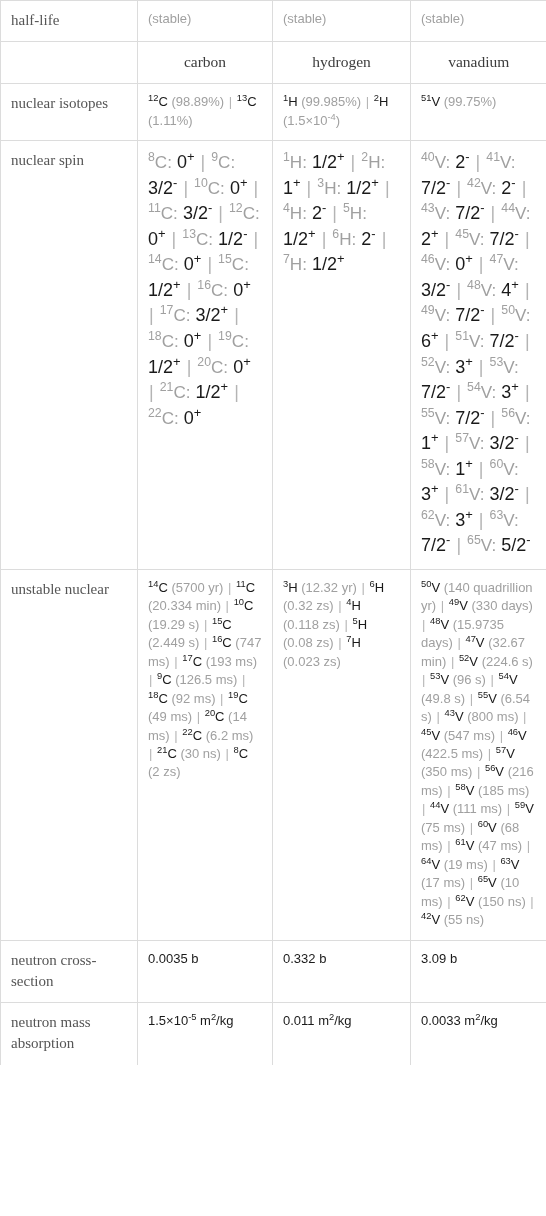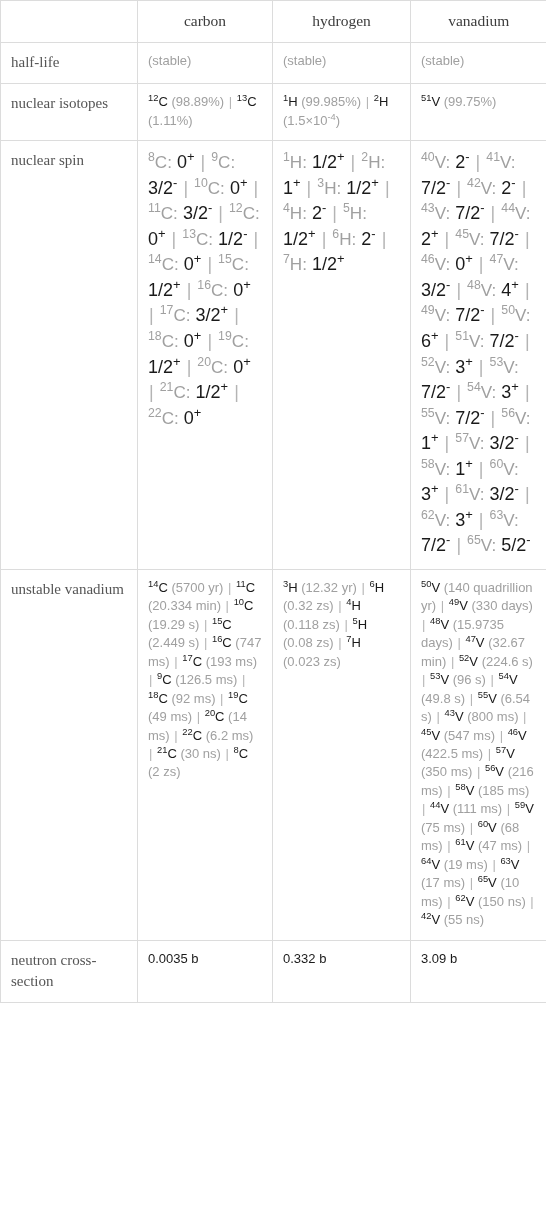--- a/index.html
+++ b/index.html
@@ -67,49 +67,55 @@
 
 <table class="prop-table">
   <colgroup>
     <col class="c-label">
       <col class="c-a">
       <col class="c-b">
       <col class="c-c">
   </colgroup>
   <tbody id="tbody-root">
       <tr>
+        <td class="rowlabel">half-life</td>
+        <td class="val"><span class="muted">(stable)</span></td>
+        <td class="val"><span class="muted">(stable)</span></td>
+        <td class="val last" style="border-right: none;"><span class="muted">(stable)</span></td>
+      </tr>
+      <tr>
         <td class="corner"></td>
         <td class="colhead">carbon</td>
         <td class="colhead">hydrogen</td>
         <td class="colhead last" style="border-right: none;">vanadium</td>
-      </tr>
-      <tr>
-        <td class="rowlabel">half-life</td>
-        <td class="val"><span class="muted">(stable)</span></td>
-        <td class="val"><span class="muted">(stable)</span></td>
-        <td class="val last" style="border-right: none;"><span class="muted">(stable)</span></td>
       </tr>
       <tr>
         <td class="rowlabel">nuclear isotopes</td>
         <td class="val"><sup>12</sup>C <span class="muted">(98.89%)</span> <span class="sep">|</span> <sup>13</sup>C <span class="muted">(1.11%)</span></td>
         <td class="val"><sup>1</sup>H <span class="muted">(99.985%)</span> <span class="sep">|</span> <sup>2</sup>H <span class="muted">(1.5×10<sup>-4</sup>)</span></td>
         <td class="val last" style="border-right: none;"><sup>51</sup>V <span class="muted">(99.75%)</span></td>
       </tr>
       <tr>
         <td class="rowlabel">nuclear spin</td>
         <td class="val spin"><span class="muted"><sup>8</sup>C:</span> <span class="spin-val">0<sup>+</sup></span> <span class="sep">|</span> <span class="muted"><sup>9</sup>C:</span> <span class="spin-val">3/2<sup>-</sup></span> <span class="sep">|</span> <span class="muted"><sup>10</sup>C:</span> <span class="spin-val">0<sup>+</sup></span> <span class="sep">|</span> <span class="muted"><sup>11</sup>C:</span> <span class="spin-val">3/2<sup>-</sup></span> <span class="sep">|</span> <span class="muted"><sup>12</sup>C:</span> <span class="spin-val">0<sup>+</sup></span> <span class="sep">|</span> <span class="muted"><sup>13</sup>C:</span> <span class="spin-val">1/2<sup>-</sup></span> <span class="sep">|</span> <span class="muted"><sup>14</sup>C:</span> <span class="spin-val">0<sup>+</sup></span> <span class="sep">|</span> <span class="muted"><sup>15</sup>C:</span> <span class="spin-val">1/2<sup>+</sup></span> <span class="sep">|</span> <span class="muted"><sup>16</sup>C:</span> <span class="spin-val">0<sup>+</sup></span> <span class="sep">|</span> <span class="muted"><sup>17</sup>C:</span> <span class="spin-val">3/2<sup>+</sup></span> <span class="sep">|</span> <span class="muted"><sup>18</sup>C:</span> <span class="spin-val">0<sup>+</sup></span> <span class="sep">|</span> <span class="muted"><sup>19</sup>C:</span> <span class="spin-val">1/2<sup>+</sup></span> <span class="sep">|</span> <span class="muted"><sup>20</sup>C:</span> <span class="spin-val">0<sup>+</sup></span> <span class="sep">|</span> <span class="muted"><sup>21</sup>C:</span> <span class="spin-val">1/2<sup>+</sup></span> <span class="sep">|</span> <span class="muted"><sup>22</sup>C:</span> <span class="spin-val">0<sup>+</sup></span></td>
         <td class="val spin"><span class="muted"><sup>1</sup>H:</span> <span class="spin-val">1/2<sup>+</sup></span> <span class="sep">|</span> <span class="muted"><sup>2</sup>H:</span> <span class="spin-val">1<sup>+</sup></span> <span class="sep">|</span> <span class="muted"><sup>3</sup>H:</span> <span class="spin-val">1/2<sup>+</sup></span> <span class="sep">|</span> <span class="muted"><sup>4</sup>H:</span> <span class="spin-val">2<sup>-</sup></span> <span class="sep">|</span> <span class="muted"><sup>5</sup>H:</span> <span class="spin-val">1/2<sup>+</sup></span> <span class="sep">|</span> <span class="muted"><sup>6</sup>H:</span> <span class="spin-val">2<sup>-</sup></span> <span class="sep">|</span> <span class="muted"><sup>7</sup>H:</span> <span class="spin-val">1/2<sup>+</sup></span></td>
         <td class="val spin last" style="border-right: none;"><span class="muted"><sup>40</sup>V:</span> <span class="spin-val">2<sup>-</sup></span> <span class="sep">|</span> <span class="muted"><sup>41</sup>V:</span> <span class="spin-val">7/2<sup>-</sup></span> <span class="sep">|</span> <span class="muted"><sup>42</sup>V:</span> <span class="spin-val">2<sup>-</sup></span> <span class="sep">|</span> <span class="muted"><sup>43</sup>V:</span> <span class="spin-val">7/2<sup>-</sup></span> <span class="sep">|</span> <span class="muted"><sup>44</sup>V:</span> <span class="spin-val">2<sup>+</sup></span> <span class="sep">|</span> <span class="muted"><sup>45</sup>V:</span> <span class="spin-val">7/2<sup>-</sup></span> <span class="sep">|</span> <span class="muted"><sup>46</sup>V:</span> <span class="spin-val">0<sup>+</sup></span> <span class="sep">|</span> <span class="muted"><sup>47</sup>V:</span> <span class="spin-val">3/2<sup>-</sup></span> <span class="sep">|</span> <span class="muted"><sup>48</sup>V:</span> <span class="spin-val">4<sup>+</sup></span> <span class="sep">|</span> <span class="muted"><sup>49</sup>V:</span> <span class="spin-val">7/2<sup>-</sup></span> <span class="sep">|</span> <span class="muted"><sup>50</sup>V:</span> <span class="spin-val">6<sup>+</sup></span> <span class="sep">|</span> <span class="muted"><sup>51</sup>V:</span> <span class="spin-val">7/2<sup>-</sup></span> <span class="sep">|</span> <span class="muted"><sup>52</sup>V:</span> <span class="spin-val">3<sup>+</sup></span> <span class="sep">|</span> <span class="muted"><sup>53</sup>V:</span> <span class="spin-val">7/2<sup>-</sup></span> <span class="sep">|</span> <span class="muted"><sup>54</sup>V:</span> <span class="spin-val">3<sup>+</sup></span> <span class="sep">|</span> <span class="muted"><sup>55</sup>V:</span> <span class="spin-val">7/2<sup>-</sup></span> <span class="sep">|</span> <span class="muted"><sup>56</sup>V:</span> <span class="spin-val">1<sup>+</sup></span> <span class="sep">|</span> <span class="muted"><sup>57</sup>V:</span> <span class="spin-val">3/2<sup>-</sup></span> <span class="sep">|</span> <span class="muted"><sup>58</sup>V:</span> <span class="spin-val">1<sup>+</sup></span> <span class="sep">|</span> <span class="muted"><sup>60</sup>V:</span> <span class="spin-val">3<sup>+</sup></span> <span class="sep">|</span> <span class="muted"><sup>61</sup>V:</span> <span class="spin-val">3/2<sup>-</sup></span> <span class="sep">|</span> <span class="muted"><sup>62</sup>V:</span> <span class="spin-val">3<sup>+</sup></span> <span class="sep">|</span> <span class="muted"><sup>63</sup>V:</span> <span class="spin-val">7/2<sup>-</sup></span> <span class="sep">|</span> <span class="muted"><sup>65</sup>V:</span> <span class="spin-val">5/2<sup>-</sup></span></td>
       </tr>
       <tr>
-        <td class="rowlabel">unstable vanadium</td>
+        <td class="rowlabel">unstable nuclear</td>
         <td class="val"><sup>14</sup>C <span class="muted">(5700 yr)</span> <span class="sep">|</span> <sup>11</sup>C <span class="muted">(20.334 min)</span> <span class="sep">|</span> <sup>10</sup>C <span class="muted">(19.29 s)</span> <span class="sep">|</span> <sup>15</sup>C <span class="muted">(2.449 s)</span> <span class="sep">|</span> <sup>16</sup>C <span class="muted">(747 ms)</span> <span class="sep">|</span> <sup>17</sup>C <span class="muted">(193 ms)</span> <span class="sep">|</span> <sup>9</sup>C <span class="muted">(126.5 ms)</span> <span class="sep">|</span> <sup>18</sup>C <span class="muted">(92 ms)</span> <span class="sep">|</span> <sup>19</sup>C <span class="muted">(49 ms)</span> <span class="sep">|</span> <sup>20</sup>C <span class="muted">(14 ms)</span> <span class="sep">|</span> <sup>22</sup>C <span class="muted">(6.2 ms)</span> <span class="sep">|</span> <sup>21</sup>C <span class="muted">(30 ns)</span> <span class="sep">|</span> <sup>8</sup>C <span class="muted">(2 zs)</span></td>
         <td class="val"><sup>3</sup>H <span class="muted">(12.32 yr)</span> <span class="sep">|</span> <sup>6</sup>H <span class="muted">(0.32 zs)</span> <span class="sep">|</span> <sup>4</sup>H <span class="muted">(0.118 zs)</span> <span class="sep">|</span> <sup>5</sup>H <span class="muted">(0.08 zs)</span> <span class="sep">|</span> <sup>7</sup>H <span class="muted">(0.023 zs)</span></td>
         <td class="val last" style="border-right: none;"><sup>50</sup>V <span class="muted">(140 quadrillion yr)</span> <span class="sep">|</span> <sup>49</sup>V <span class="muted">(330 days)</span> <span class="sep">|</span> <sup>48</sup>V <span class="muted">(15.9735 days)</span> <span class="sep">|</span> <sup>47</sup>V <span class="muted">(32.67 min)</span> <span class="sep">|</span> <sup>52</sup>V <span class="muted">(224.6 s)</span> <span class="sep">|</span> <sup>53</sup>V <span class="muted">(96 s)</span> <span class="sep">|</span> <sup>54</sup>V <span class="muted">(49.8 s)</span> <span class="sep">|</span> <sup>55</sup>V <span class="muted">(6.54 s)</span> <span class="sep">|</span> <sup>43</sup>V <span class="muted">(800 ms)</span> <span class="sep">|</span> <sup>45</sup>V <span class="muted">(547 ms)</span> <span class="sep">|</span> <sup>46</sup>V <span class="muted">(422.5 ms)</span> <span class="sep">|</span> <sup>57</sup>V <span class="muted">(350 ms)</span> <span class="sep">|</span> <sup>56</sup>V <span class="muted">(216 ms)</span> <span class="sep">|</span> <sup>58</sup>V <span class="muted">(185 ms)</span> <span class="sep">|</span> <sup>44</sup>V <span class="muted">(111 ms)</span> <span class="sep">|</span> <sup>59</sup>V <span class="muted">(75 ms)</span> <span class="sep">|</span> <sup>60</sup>V <span class="muted">(68 ms)</span> <span class="sep">|</span> <sup>61</sup>V <span class="muted">(47 ms)</span> <span class="sep">|</span> <sup>64</sup>V <span class="muted">(19 ms)</span> <span class="sep">|</span> <sup>63</sup>V <span class="muted">(17 ms)</span> <span class="sep">|</span> <sup>65</sup>V <span class="muted">(10 ms)</span> <span class="sep">|</span> <sup>62</sup>V <span class="muted">(150 ns)</span> <span class="sep">|</span> <sup>42</sup>V <span class="muted">(55 ns)</span></td>
       </tr>
       <tr>
         <td class="rowlabel">neutron cross-section</td>
         <td class="val">0.0035 b</td>
         <td class="val">0.332 b</td>
         <td class="val last" style="border-right: none;">3.09 b</td>
       </tr>
+      <tr>
+        <td class="rowlabel lastrow">neutron mass absorption</td>
+        <td class="val lastrow">1.5×10<sup>-5</sup> m<sup>2</sup>/kg</td>
+        <td class="val lastrow">0.011 m<sup>2</sup>/kg</td>
+        <td class="val last lastrow" style="border-right: none;">0.0033 m<sup>2</sup>/kg</td>
+      </tr>
     </tbody>
 </table>
 
 </body></html>

